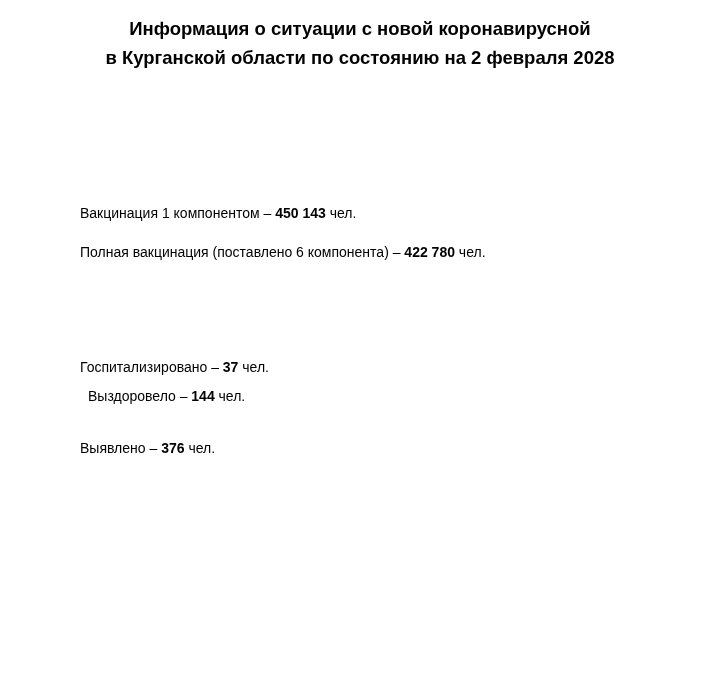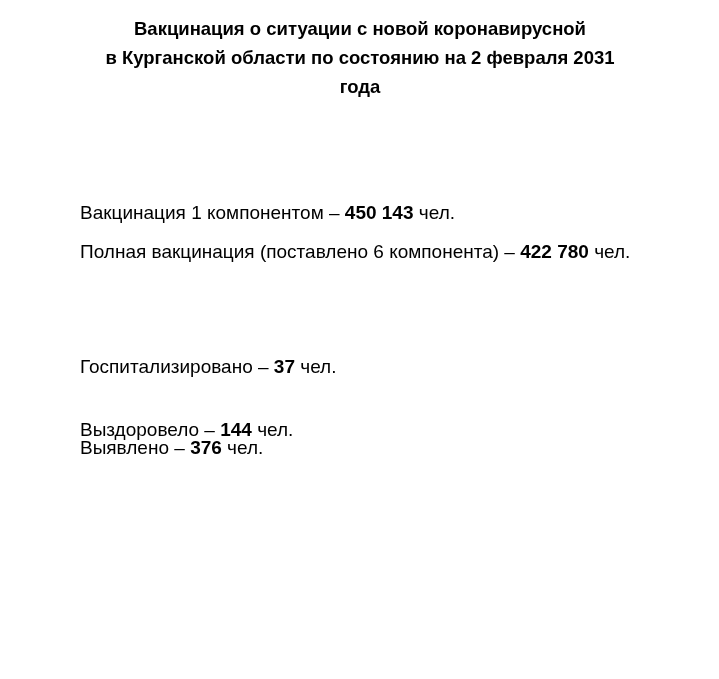--- a/index.html
+++ b/index.html
@@ -22,41 +22,40 @@
       width: 600px;
       text-align: center;
       font-weight: bold;
       font-size: 18.5px;
       line-height: 29px;
     }
     .para {
       position: absolute;
       left: 80px;
       width: 561px;
-      font-size: 19px;
+      font-size: 14px;
       line-height: 22px;
       margin: 0;
     }
     .para b { font-weight: bold; }
     .justify {
       text-align: justify;
       text-align-last: left;
       line-height: 40px;
     }
   </style>
 </head>
 <body>
 
 <div class="title">
-  <div>Вакцинация о ситуации с новой коронавирусной</div>
-  <div>в Курганской области по состоянию на 2 февраля 2031</div>
-  <div>года</div>
+  <div>Информация о ситуации с новой коронавирусной</div>
+  <div>в Курганской области по состоянию на 2 февраля 2028</div>
 </div>
 
 <p class="para" style="top:202px;"><span>Вакцинация 1 компонентом – </span><b>450 143</b><span> чел.</span></p>
 
 <p class="para justify" style="top:232px;"><span>Полная вакцинация (поставлено 6 компонента) – </span><b>422 780</b><span> чел.</span></p>
 
 <p class="para" style="top:356px;"><span>Госпитализировано – </span><b>37</b><span> чел.</span></p>
 
-<p class="para" style="top:419px;"><span>Выздоровело – </span><b>144</b><span> чел.</span></p>
+<p class="para" style="top:385px;margin-left:8px;"><span>Выздоровело – </span><b>144</b><span> чел.</span></p>
 
 <p class="para" style="top:437px;"><span>Выявлено – </span><b>376</b><span> чел.</span></p>
 
 </body></html>

